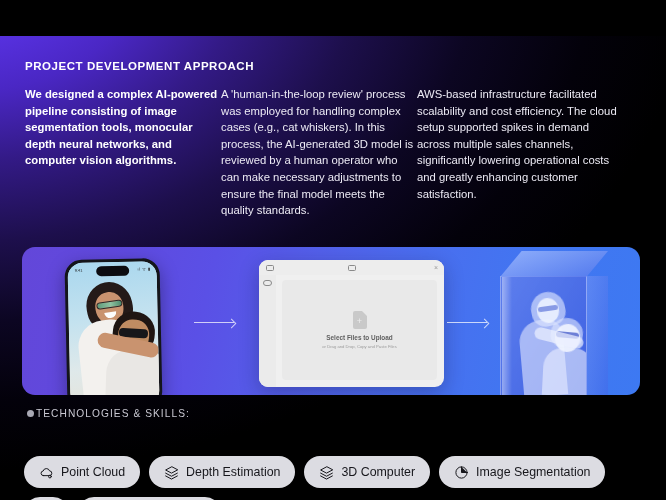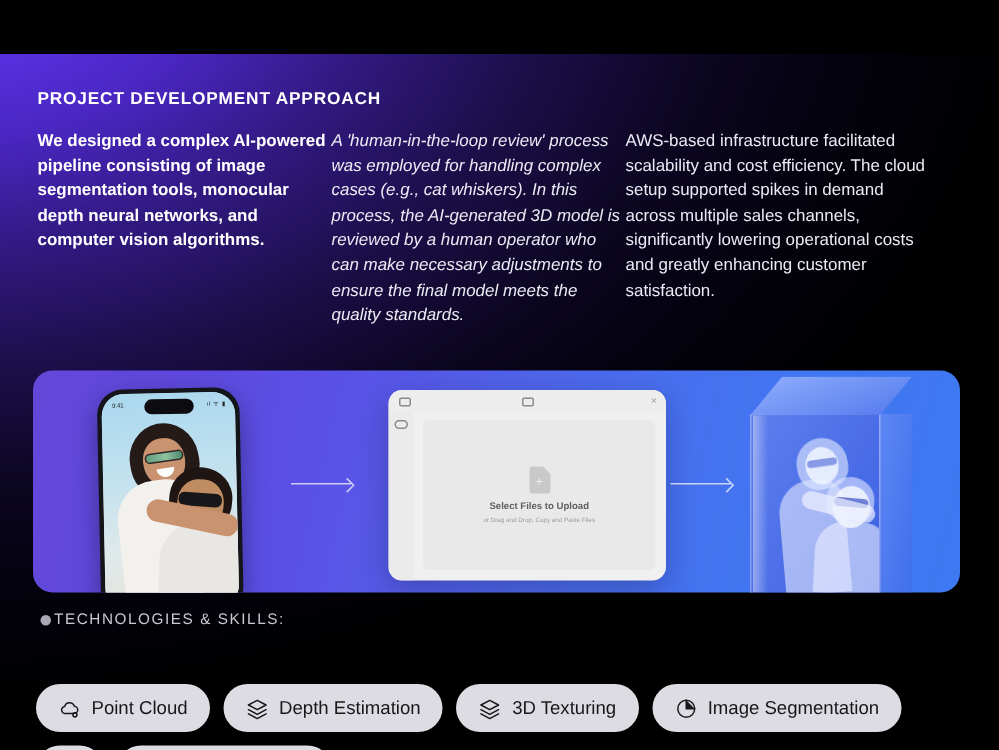--- a/index.html
+++ b/index.html
@@ -49,21 +49,21 @@
     width: 195px;
     font-size: 11.3px;
     line-height: 16.6px;
     color: #eceaf4;
   }
   .col.first {
     font-weight: bold;
     color: #ffffff;
     width: 196px;
   }
-  .col.second { width: 196px; font-style: italic; }
+  .col.second { width: 196px; }
   .col.third  { width: 200px; }
 
   
   .illus {
     position: absolute;
     left: 22px; top: 211px;
     width: 618px; height: 148px;
     border-radius: 13px;
     background: linear-gradient(103deg,
         #6347d9 0%,
@@ -469,21 +469,21 @@
     </div>
 
     <div class="chip">
       <span>
         <svg width="15" height="15" viewBox="0 0 24 24" fill="none" stroke="#17171c" stroke-width="1.6" stroke-linecap="round" stroke-linejoin="round">
           <path d="M12 3 2.6 8 12 13l9.4-5z"></path>
           <path d="M2.6 13 12 18l9.4-5"></path>
           <path d="M2.6 17.5 12 22.5l9.4-5"></path>
         </svg>
       </span>
-      <span>3D Texturing</span>
+      <span>3D Computer</span>
     </div>
 
     <div class="chip">
       <span>
         <svg width="15" height="15" viewBox="0 0 24 24" fill="none" stroke="#17171c" stroke-width="1.6" stroke-linecap="round" stroke-linejoin="round">
           <circle cx="12" cy="12" r="9"></circle>
           <path d="M12 3v9h9" fill="#17171c" stroke="none"></path>
           <path d="M12 3v9l9 0"></path>
         </svg>
       </span>

